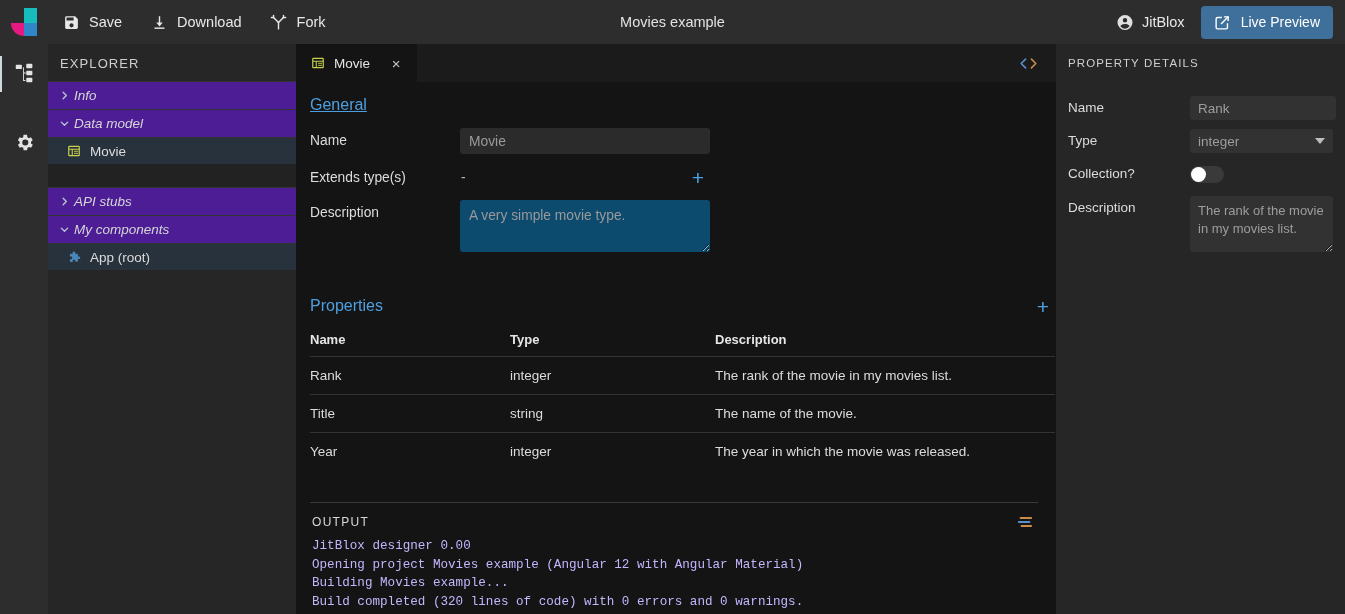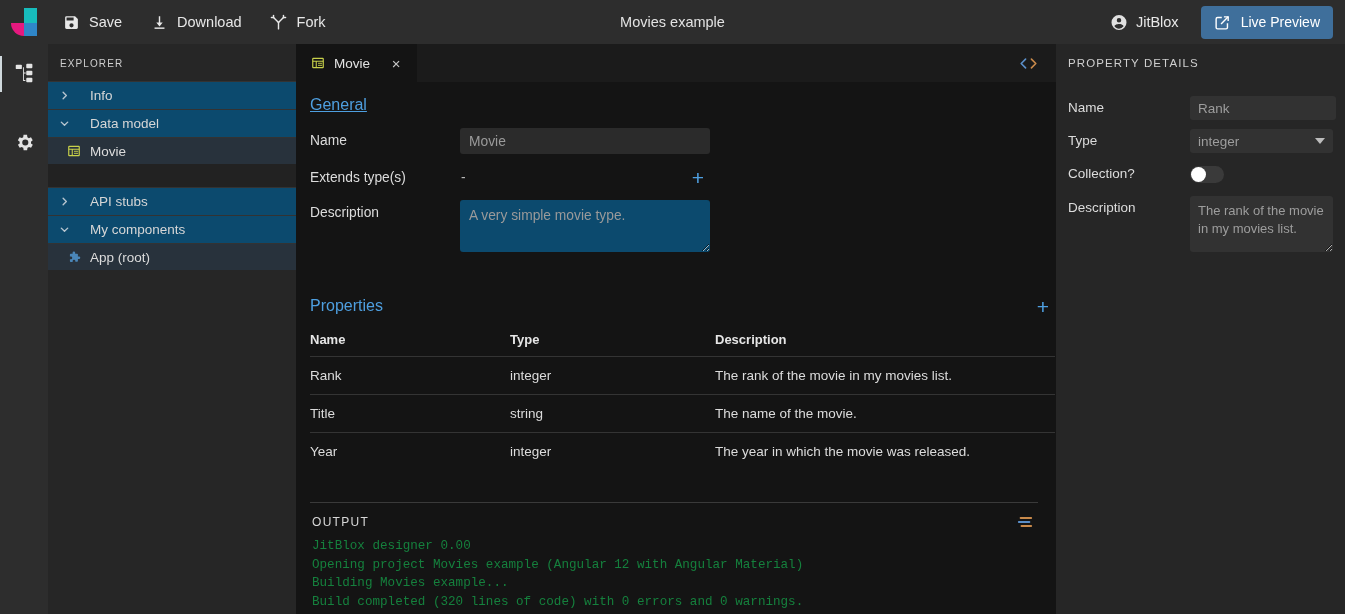--- a/index.html
+++ b/index.html
@@ -30,21 +30,21 @@
     height: 44px; padding: 0 14px;
     font-size: 14.5px; color: #e8e8e8; cursor: pointer; white-space: nowrap;
   }
   .tb-icon { display: inline-flex; width: 18px; height: 18px; align-items: center; justify-content: center; }
   .tb-icon svg { display: block; }
   .doc-title {
     position: absolute; left: 0; right: 0; top: 0; height: 44px;
     display: flex; align-items: center; justify-content: center;
     font-size: 14.5px; color: #e3e3e3; pointer-events: none;
   }
-  .tb-right { margin-left: auto; display: flex; align-items: center; gap: 12px; padding-right: 12px; }
+  .tb-right { margin-left: auto; display: flex; align-items: center; gap: 6px; padding-right: 12px; }
   .user-chip { display: flex; align-items: center; gap: 8px; padding: 0 10px; height: 36px;
                font-size: 14.5px; color: #e8e8e8; cursor: pointer; border-radius: 3px; }
   .live-preview {
     display: flex; align-items: center; gap: 9px;
     background: #3f6f9b; color: #ffffff;
     height: 33px; padding: 0 13px; border-radius: 4px;
     font-size: 14px; cursor: pointer; border: none;
     font-family: "Liberation Sans", sans-serif;
   }
 
@@ -66,30 +66,31 @@
   }
   .act-spacer { height: 22px; }
 
   
   .explorer {
     width: 248px; min-width: 248px; background: #262626;
     display: flex; flex-direction: column;
   }
   .explorer-title {
     height: 38px; display: flex; align-items: center;
-    padding: 0 12px; font-size: 10px; letter-spacing: 1.1px;
+    padding: 0 12px; font-size: 13px; letter-spacing: 1.1px;
     color: #cfcfcf; text-transform: uppercase;
   }
   .tree { display: flex; flex-direction: column; }
   .tree-group {
-    height: 29px; display: flex; align-items: center; gap: 20px;
+    height: 29px; display: flex; align-items: center; gap: 4px;
     padding-left: 10px; font-size: 13.5px; color: #d6d6d6; cursor: pointer;
     border-top: 1px solid #333333; border-bottom: 1px solid #333333;
-    background: #0c4a6e;
+    background: #4c1d95;
     margin-top: -1px;
+    font-style: italic;
   }
   .chev { width: 12px; height: 12px; display: inline-flex; align-items: center; justify-content: center; color: #b8c6d0; }
   .tree-children { background: #222222; }
   .tree-item {
     height: 26px; display: flex; align-items: center; gap: 9px;
     padding-left: 18px; font-size: 13.5px; color: #dcdcdc; cursor: pointer;
   }
   .tree-item.selected { background: #28323c; }
   .tree-pad { height: 24px; background: #222222; }
   .item-icon { width: 15px; height: 15px; display: inline-flex; align-items: center; justify-content: center; }
@@ -163,21 +164,21 @@
   }
   .output-head {
     display: flex; align-items: center; justify-content: space-between;
     padding: 10px 2px 6px 2px;
   }
   .output-title { font-size: 12px; letter-spacing: 1.3px; color: #d8d8d8;
                   font-family: Liberation Sans, sans-serif; }
   .output-action { cursor: pointer; display: inline-flex; padding: 3px; border-radius: 3px; }
   .output-body {
     flex: 1; overflow: hidden; font-family: "Liberation Mono", monospace;
-    font-size: 12.6px; color: #15803d; line-height: 18.5px; padding-left: 2px;
+    font-size: 12.6px; color: #c4b5fd; line-height: 18.5px; padding-left: 2px;
   }
 
   
   .props-panel {
     width: 289px; min-width: 289px; background: #262626;
     display: flex; flex-direction: column; padding: 0 12px;
   }
   .props-panel-title {
     height: 38px; display: flex; align-items: center;
     font-size: 11.5px; letter-spacing: 1.1px; color: #cfcfcf; text-transform: uppercase;

